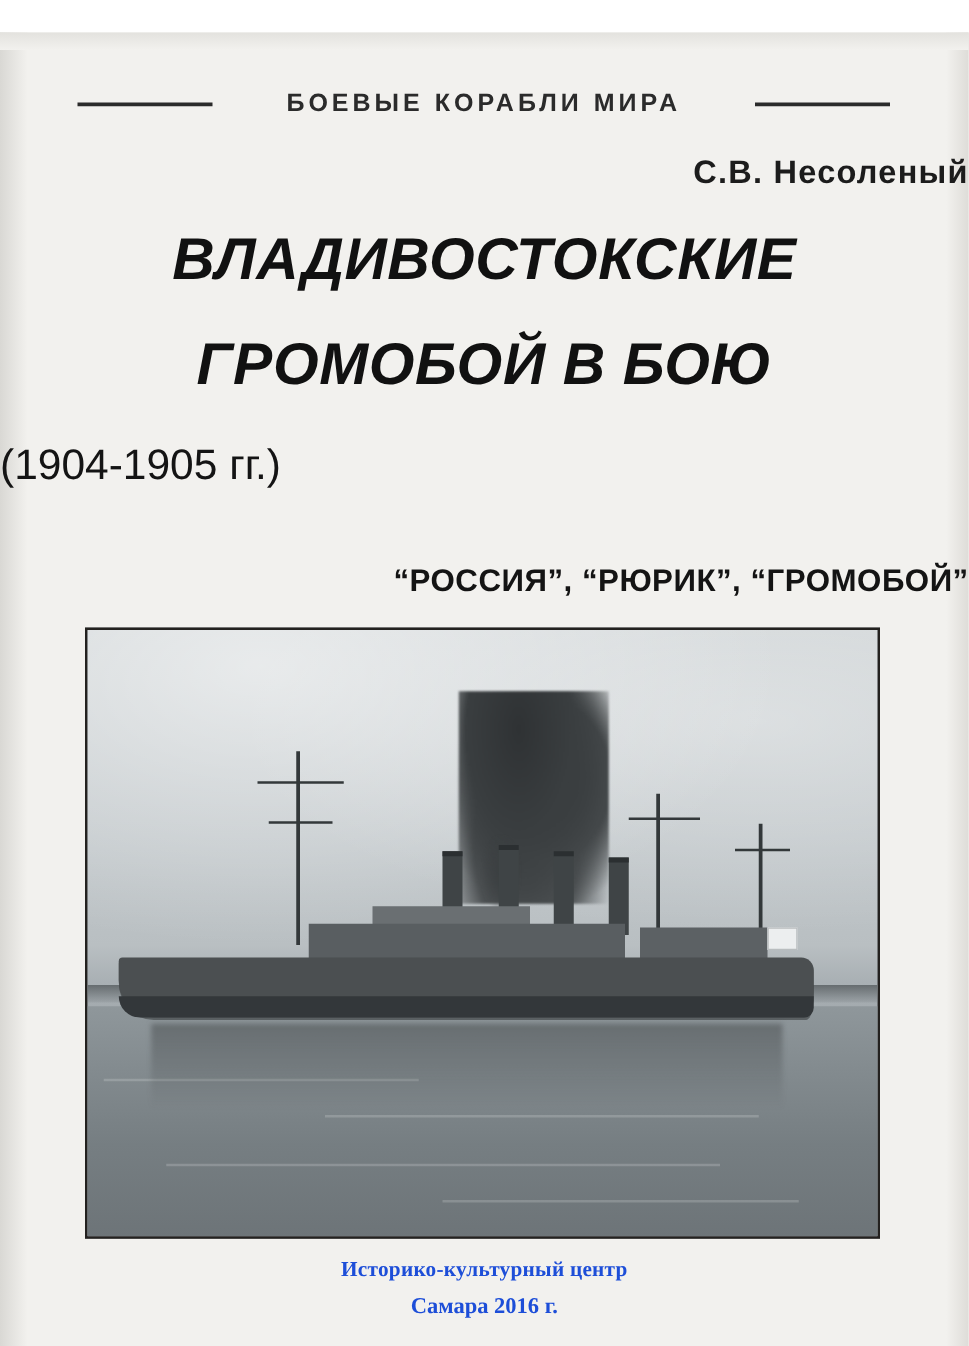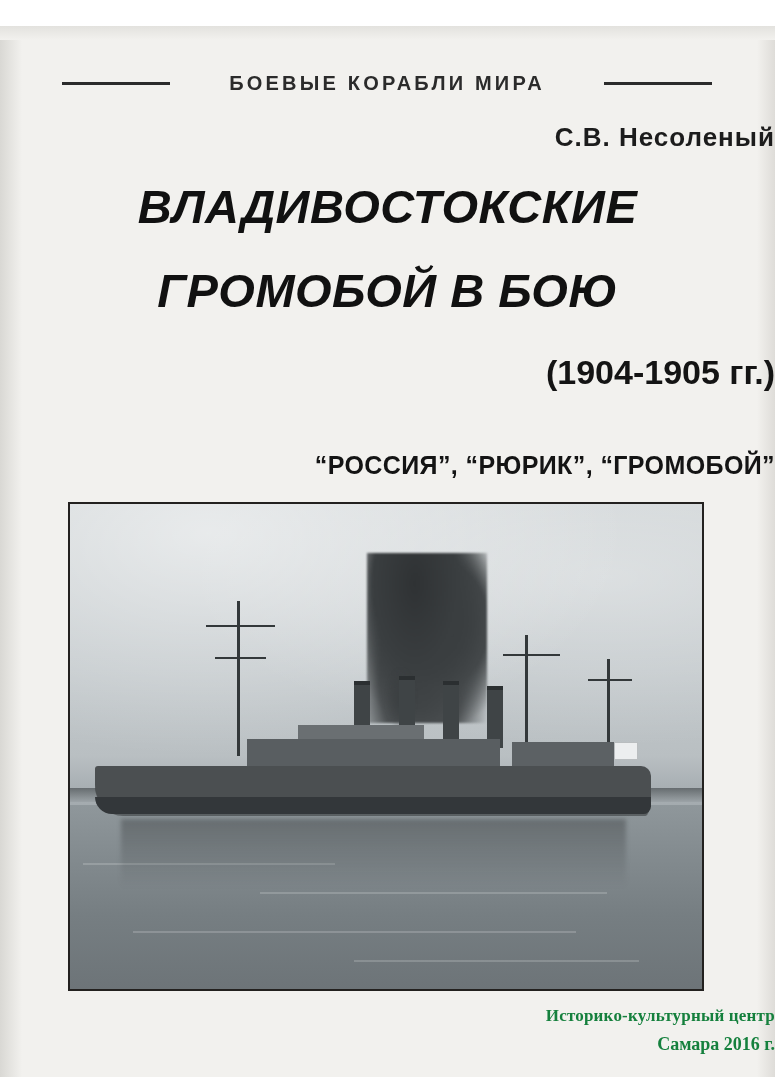--- a/index.html
+++ b/index.html
@@ -115,23 +115,23 @@
     color: #111111;
     line-height: 62px;
     white-space: nowrap;
   }
   .title-line.l2 { margin-top: 22px; }
 
   .years {
     position: absolute;
     left: 0; right: 0;
     top: 327px;
-    text-align: right;
+    text-align: left;
     font-size: 34px;
-    font-weight: bold;
+    font-weight: normal;
     color: #141414;
   }
 
   .ships {
     position: absolute;
     left: 0; right: 0;
     top: 425px;
     text-align: right;
     font-size: 25px;
     font-weight: bold;
@@ -313,23 +313,23 @@
     height: 14%;
     background: linear-gradient(to bottom, rgba(60,64,66,0.45), rgba(90,96,99,0));
     filter: blur(2px);
   }
 
   
   .imprint {
     position: absolute;
     left: 0; right: 0;
     top: 980px;
-    text-align: right;
+    text-align: center;
     font-family: "Liberation Serif", serif;
-    color: #15803d;
+    color: #1d4ed8;
   }
   .imprint-line1 {
     font-size: 17px;
     font-weight: bold;
     letter-spacing: 0.2px;
   }
   .imprint-line2 {
     font-size: 25px;
     font-weight: bold;
     margin-top: 7px;

